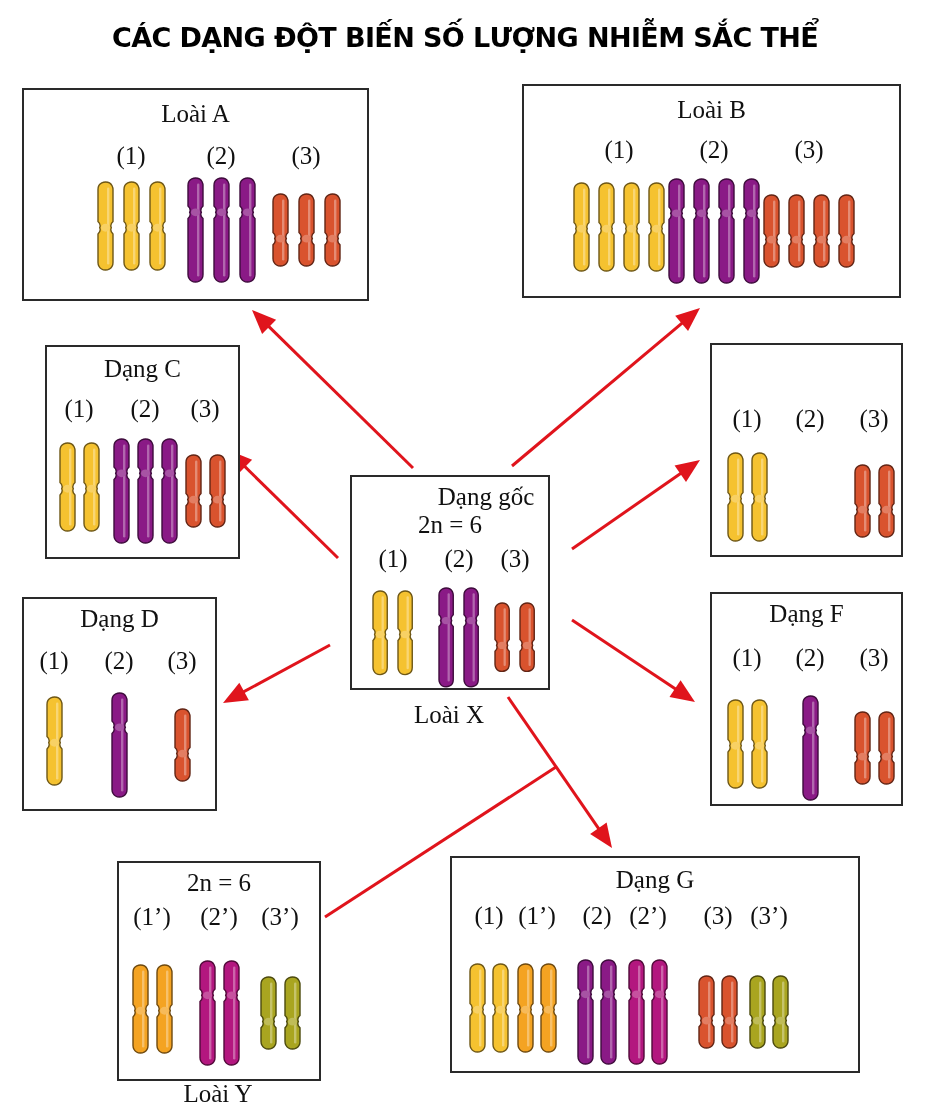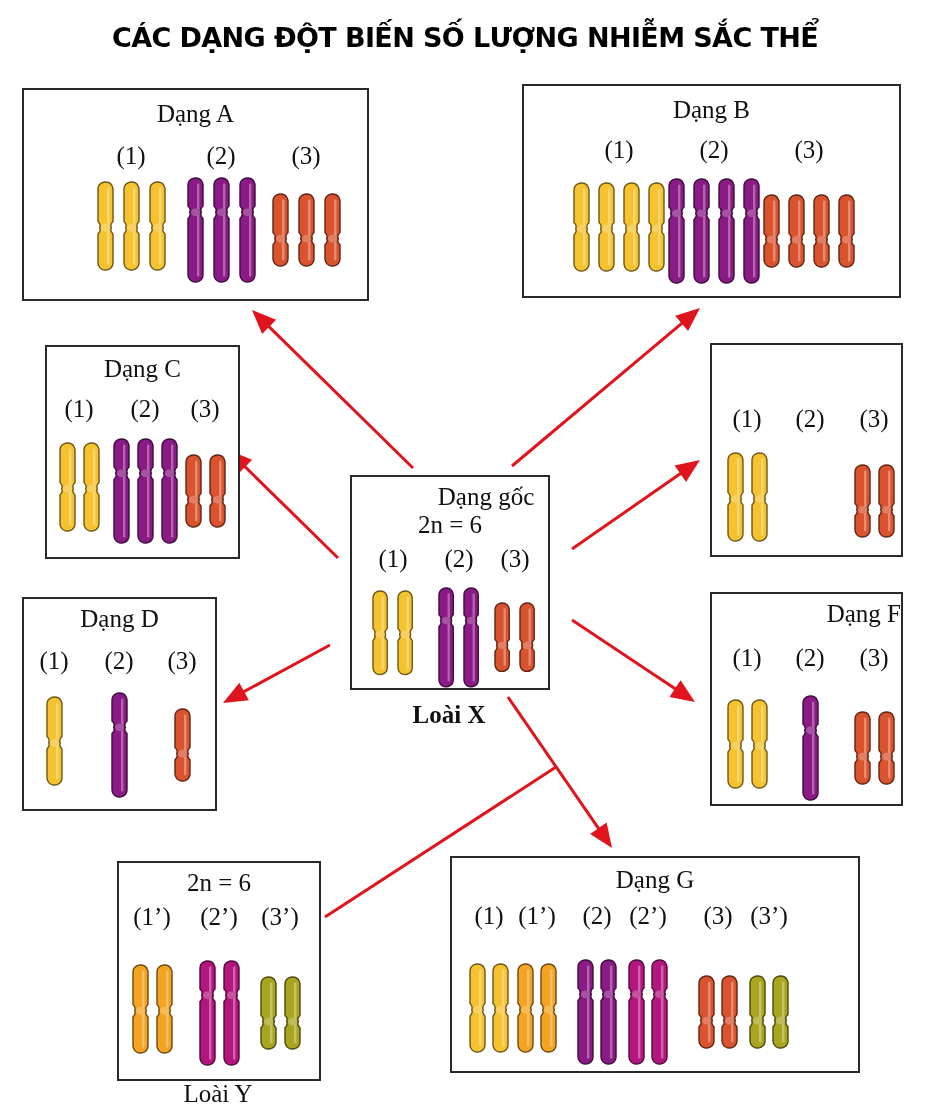--- a/index.html
+++ b/index.html
@@ -52,21 +52,21 @@
     <g>
       <line x1="508" y1="697" x2="601.7899853009566" y2="833.175844042735" stroke="#e0141c" stroke-width="3"></line>
       <polygon points="612,848 590.1510048694614,833.9066891120041 606.6222892664226,822.5622283352892" fill="#e0141c"></polygon>
     </g>
     <g>
       <line x1="325" y1="917" x2="556" y2="767" stroke="#e0141c" stroke-width="3"></line>
     </g>
   </svg>
 
 <div class="box" id="box-A" style="left:22px;top:88px;width:347px;height:213px;">
-  <div class="box-title" style="top:10px;">Dạng A</div>
+  <div class="box-title" style="top:10px;">Loài A</div>
 <div class="glabel" style="left: 107px; top: 52px;">(1)</div>
     <div class="chromo" style="left: 71.5px; top: 90px;"><svg width="19" height="92" viewBox="-2 -2 19 92">
         <path d="M 7.5 0
     C 15 0, 15 7.5, 15 7.5
     L 15 39.52
     Q 11.7 42.64000000000001, 13.35 45.760000000000005
     Q 11.7 48.88, 15 52.00000000000001
     L 15 80.5
     C 15 88, 7.5 88, 7.5 88
     C 0 88, 0 80.5, 0 80.5
@@ -212,21 +212,21 @@
     Q 3.3 47.76, 1.65 44.64
     Q 3.3 41.52, 0 38.4
     L 0 7.5
     C 0 0, 7.5 0, 7.5 0 Z" fill="#d9532e" stroke="#622515" stroke-width="1.4"></path>
         <line x1="10.200000000000001" x2="10.200000000000001" y1="6.75" y2="65.25" stroke="#eaa08c" stroke-width="2.4" stroke-linecap="round" opacity="0.75"></line>
         <ellipse cx="7.5" cy="44.64" rx="4.5" ry="3.9000000000000004" fill="#e37e62"></ellipse>
       </svg></div>
   </div>
 
 <div class="box" id="box-B" style="left:522px;top:84px;width:379px;height:214px;">
-  <div class="box-title" style="top:10px;">Dạng B</div>
+  <div class="box-title" style="top:10px;">Loài B</div>
 <div class="glabel" style="left: 95px; top: 50px;">(1)</div>
     <div class="chromo" style="left: 48px; top: 95px;"><svg width="19" height="92" viewBox="-2 -2 19 92">
         <path d="M 7.5 0
     C 15 0, 15 7.5, 15 7.5
     L 15 39.52
     Q 11.7 42.64000000000001, 13.35 45.760000000000005
     Q 11.7 48.88, 15 52.00000000000001
     L 15 80.5
     C 15 88, 7.5 88, 7.5 88
     C 0 88, 0 80.5, 0 80.5
@@ -681,21 +681,21 @@
     Q 3.3 47.76, 1.65 44.64
     Q 3.3 41.52, 0 38.4
     L 0 7.5
     C 0 0, 7.5 0, 7.5 0 Z" fill="#d9532e" stroke="#622515" stroke-width="1.4"></path>
         <line x1="10.200000000000001" x2="10.200000000000001" y1="6.75" y2="65.25" stroke="#eaa08c" stroke-width="2.4" stroke-linecap="round" opacity="0.75"></line>
         <ellipse cx="7.5" cy="44.64" rx="4.5" ry="3.9000000000000004" fill="#e37e62"></ellipse>
       </svg></div>
   </div>
 
 <div class="box" id="box-F" style="left:710px;top:592px;width:193px;height:214px;">
-  <div class="box-title" style="top:6px;text-align:right;">Dạng F</div>
+  <div class="box-title" style="top:6px;">Dạng F</div>
 <div class="glabel" style="left: 35px; top: 50px;">(1)</div>
     <div class="chromo" style="left: 13.5px; top: 104px;"><svg width="19" height="92" viewBox="-2 -2 19 92">
         <path d="M 7.5 0
     C 15 0, 15 7.5, 15 7.5
     L 15 39.52
     Q 11.7 42.64000000000001, 13.35 45.760000000000005
     Q 11.7 48.88, 15 52.00000000000001
     L 15 80.5
     C 15 88, 7.5 88, 7.5 88
     C 0 88, 0 80.5, 0 80.5
@@ -881,21 +881,21 @@
     C 0 68.39999999999999, 0 61.27499999999999, 0 61.27499999999999
     L 0 48.336
     Q 3.1350000000000002 45.37199999999999, 1.5675000000000001 42.407999999999994
     Q 3.1350000000000002 39.443999999999996, 0 36.47999999999999
     L 0 7.125
     C 0 0, 7.125 0, 7.125 0 Z" fill="#d9532e" stroke="#622515" stroke-width="1.4"></path>
         <line x1="9.690000000000001" x2="9.690000000000001" y1="6.4125000000000005" y2="61.98749999999999" stroke="#eaa08c" stroke-width="2.2800000000000002" stroke-linecap="round" opacity="0.75"></line>
         <ellipse cx="7.125" cy="42.407999999999994" rx="4.2749999999999995" ry="3.705" fill="#e37e62"></ellipse>
       </svg></div>
   </div>
-<div class="caption" style="left:449px;top:701px;font-weight:bold;">Loài X</div>
+<div class="caption" style="left:449px;top:701px;">Loài X</div>
 
 <div class="box" id="box-Y" style="left:117px;top:861px;width:204px;height:220px;">
   <div class="box-title" style="top:6px;">2n = 6</div>
 <div class="glabel" style="left: 33px; top: 40px;">(1’)</div>
     <div class="chromo" style="left: 11.5px; top: 100px;"><svg width="19" height="92" viewBox="-2 -2 19 92">
         <path d="M 7.5 0
     C 15 0, 15 7.5, 15 7.5
     L 15 39.52
     Q 11.7 42.64000000000001, 13.35 45.760000000000005
     Q 11.7 48.88, 15 52.00000000000001

